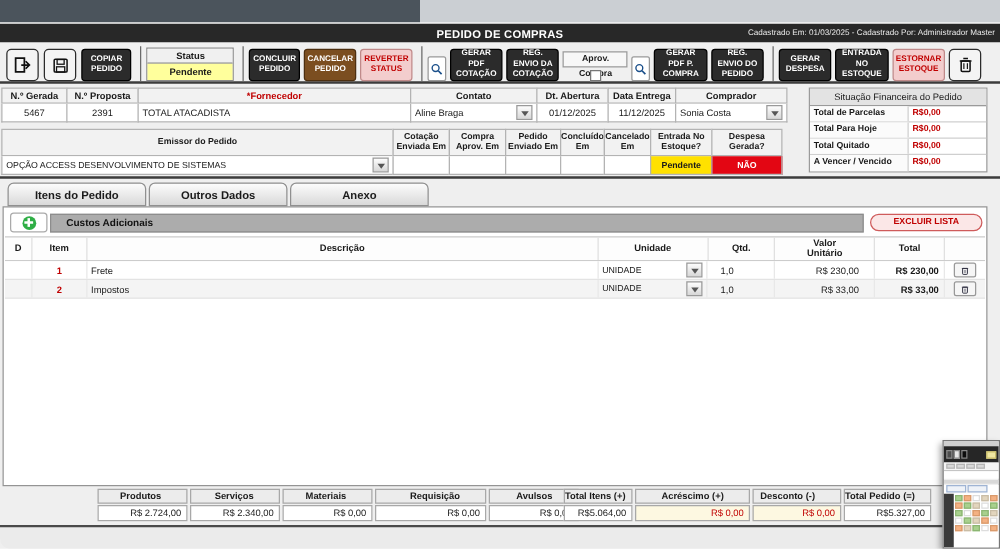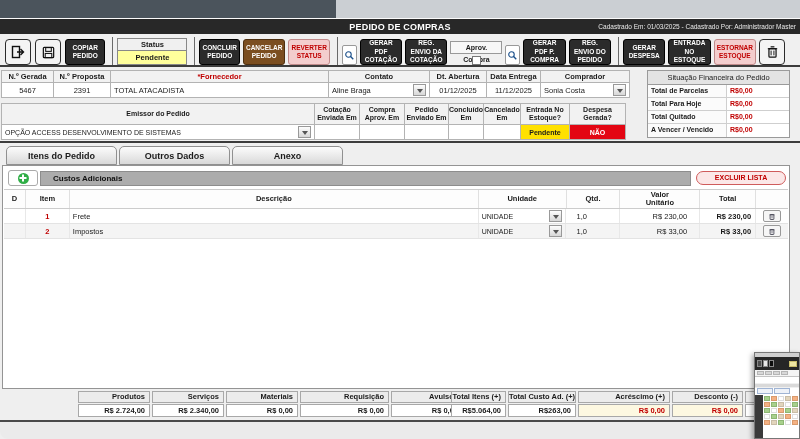--- a/index.html
+++ b/index.html
@@ -86,22 +86,22 @@
 .c.cqtd{padding-left:10px}
 .c.cvu{justify-content:flex-end;padding-right:12px}
 .c.ctot{justify-content:flex-end;font-weight:bold;padding-right:4px}
 .c.cact{justify-content:center;border-right:none}
 .rowtrash{width:18px;height:12px;background:#f6f6f6;border:1px solid #999;border-radius:2px;display:flex;align-items:center;justify-content:center;cursor:pointer}
 
 
 .tg1{position:absolute;left:78px;top:391px;display:flex;gap:2px}
 .tg2{position:absolute;left:451px;top:391px;display:flex;gap:2px}
 .tbox{display:flex;flex-direction:column;gap:1px}
-.tl{height:12px;background:#ececec;border:1px solid #a8a8a8;font-size:7.5px;font-weight:bold;text-align:right;line-height:10px;padding-right:4px;white-space:nowrap;overflow:hidden}
-.tv{height:13px;background:#fff;border:1px solid #a8a8a8;font-size:7.5px;font-weight:bold;text-align:right;line-height:11px;padding-right:4px;white-space:nowrap;overflow:hidden}
+.tl{height:12px;background:#ececec;border:1px solid #a8a8a8;font-size:7.5px;font-weight:bold;text-align:right;line-height:10px;padding-right:20px;white-space:nowrap;overflow:hidden}
+.tv{height:13px;background:#fff;border:1px solid #a8a8a8;font-size:7.5px;font-weight:normal;text-align:right;line-height:11px;padding-right:4px;white-space:nowrap;overflow:hidden}
 .tv.red{color:#c00000;background:#fdf8e1}
 
 .footer{position:absolute;left:0;top:420px;width:800px;height:19px;background:#ebebeb;border-top:2px solid #4a4a4a;border-radius:0 0 8px 8px}
 
 
 .thumb{position:absolute;left:754px;top:352px;width:46px;height:87px;background:#f0f0f0;border:1px solid #777;box-shadow:-2px 2px 5px rgba(0,0,0,.35);z-index:9;overflow:hidden;display:flex;flex-direction:column}
 .th-top{height:4px;background:#cfcfcf}
 .th-bar{height:13px;background:#262626;display:flex;align-items:center;gap:1px;padding:0 2px;flex:none}
 .th-bar i{display:block;width:5px;height:7px;background:#4d4d4d;border:1px solid #8a8a8a}
 .th-bar i.wht{background:#e8e8e8}
@@ -399,24 +399,20 @@
     </div>
   <div class="tbox" style="width:72px">
       <div class="tl">Avulsos</div>
       <div class="tv">R$ 0,00</div>
     </div>
 </div>
 <div class="tg2">
   <div class="tbox" style="width:55px">
       <div class="tl">Total Itens (+)</div>
       <div class="tv">R$5.064,00</div>
-    </div>
-  <div class="tbox" style="width:68px">
-      <div class="tl">Total Custo Ad. (+)</div>
-      <div class="tv">R$263,00</div>
     </div>
   <div class="tbox" style="width:92px">
       <div class="tl">Acréscimo (+)</div>
       <div class="tv red">R$ 0,00</div>
     </div>
   <div class="tbox" style="width:71px">
       <div class="tl">Desconto (-)</div>
       <div class="tv red">R$ 0,00</div>
     </div>
   <div class="tbox" style="width:70px">

